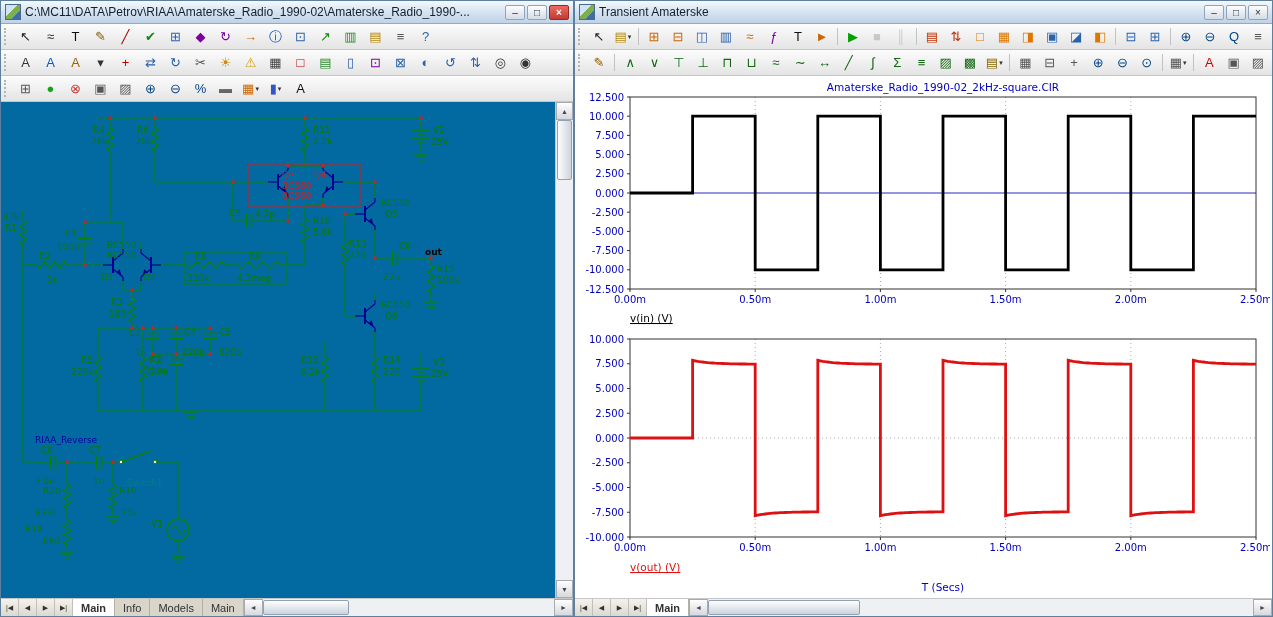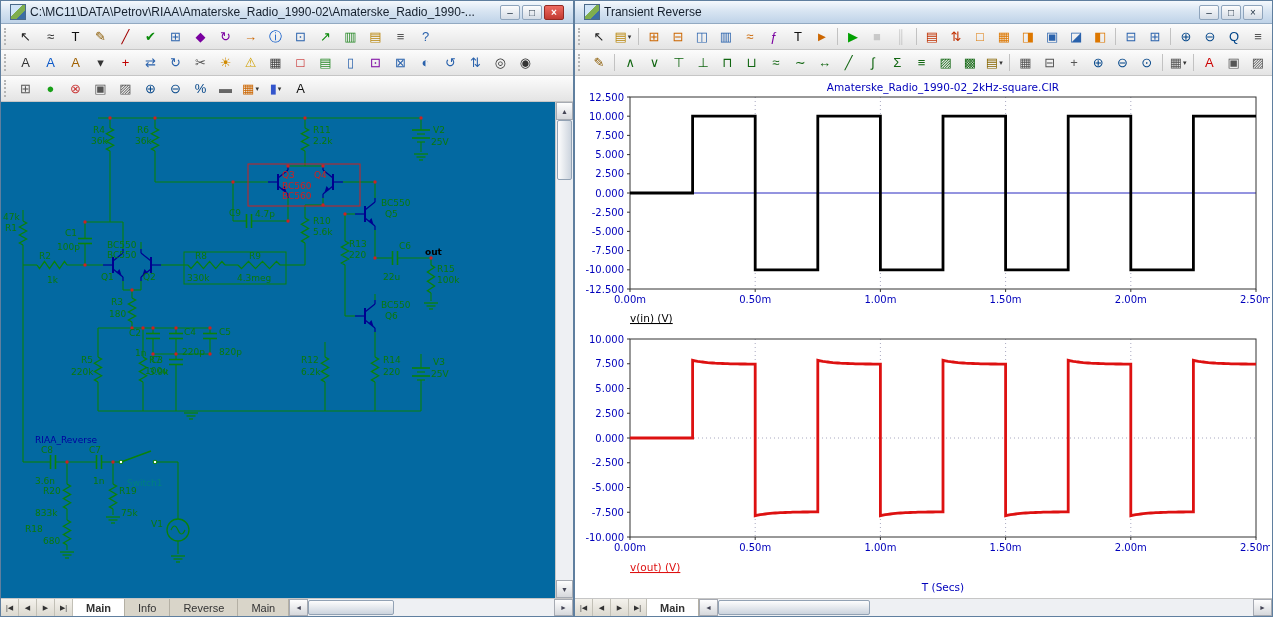--- a/index.html
+++ b/index.html
@@ -1,20 +1,20 @@
 <!DOCTYPE html>
 <html><head>
 <meta charset="utf-8">
 <style>
   html,body{margin:0;padding:0;background:#2a3a4a;font-family:"Liberation Sans",sans-serif;}
   #screen{width:1273px;height:617px;display:flex;overflow:hidden;}
   .win{box-sizing:border-box;border:1px solid #5f7f9f;background:#ece9e2;display:flex;flex-direction:column;}
   #left-win{width:574px;}
   #right-win{width:699px;}
-  .titlebar{height:22px;flex:0 0 22px;display:flex;align-items:center;gap:4px;padding:0 9px;
+  .titlebar{height:22px;flex:0 0 22px;display:flex;align-items:center;gap:4px;padding:0 4px;
     background:linear-gradient(#f5f9fd,#d8e5f2 45%,#bfd3e8);border-bottom:1px solid #93aac2;font-size:12px;color:#15202e;}
   .wicon{width:14px;height:14px;border:1px solid #4a6a8a;background:linear-gradient(135deg,#cfe4f7 0 40%,#7fae4e 40% 70%,#3d6ea5 70%);flex:0 0 14px;}
   .wtitle{flex:1;white-space:nowrap;overflow:hidden;text-overflow:clip;}
   .wbtns{display:flex;gap:2px;}
   .wbtn{width:20px;height:15px;font-size:10px;line-height:13px;text-align:center;border:1px solid #8ea4bc;border-radius:2px;
     background:linear-gradient(#fdfdfd,#d4dce6);color:#223344;padding:0;font-family:"Liberation Sans",sans-serif;}
   .wbtn.close{background:linear-gradient(#ee6a60,#c23a32);border-color:#932a24;color:#fff;font-weight:bold;}
   .toolbar{height:25px;flex:0 0 25px;display:flex;align-items:center;padding:0 2px;
     background:linear-gradient(#fcfcfc,#e4e4e4);border-bottom:1px solid #c6c6c6;}
   .grip{width:3px;height:17px;border-left:2px dotted #b5b5b5;margin:0 4px 0 1px;}
@@ -25,21 +25,21 @@
   .tsep{width:1px;height:17px;background:#c2c2c2;margin:0 3px;}
   .content-row{flex:1;display:flex;min-height:0;}
   .canvas{flex:1;background:#0369a1;overflow:hidden;}
   .vscroll{width:17px;flex:0 0 17px;background:#eef0f3;border-left:1px solid #c8c8c8;display:flex;flex-direction:column;}
   .sbtn{height:16px;flex:0 0 16px;background:linear-gradient(#fefefe,#d6d8dc);border:1px solid #a6aab2;font-size:7px;display:flex;align-items:center;justify-content:center;color:#445;}
   .vtrack{flex:1;position:relative;}
   .vthumb{position:absolute;top:0;left:1px;right:1px;height:58px;background:linear-gradient(90deg,#fdfdfd,#ccd4de);border:1px solid #92a2b4;border-radius:2px;}
   .bottombar{height:17px;flex:0 0 17px;display:flex;align-items:stretch;background:#e9e6de;border-top:1px solid #c6c6c6;font-size:11px;}
   .navbtn{width:17px;flex:0 0 17px;border-right:1px solid #c2c0b6;background:linear-gradient(#f4f2ec,#dcd9d0);display:flex;align-items:center;justify-content:center;font-size:7px;color:#333;}
   .tabs{display:flex;}
-  .tab{padding:0 13px;display:flex;align-items:center;border-right:1px solid #b4b0a4;background:#d9d5c9;color:#333;}
+  .tab{padding:0 8px;display:flex;align-items:center;border-right:1px solid #b4b0a4;background:#d9d5c9;color:#333;}
   .tab.active{background:#ffffff;font-weight:bold;}
   .hscroll{flex:1;display:flex;min-width:0;}
   .hbtn{width:17px;flex:0 0 17px;height:auto;}
   .htrack{flex:1;background:#eef0f3;position:relative;}
   .hthumb{position:absolute;left:0;top:1px;bottom:1px;width:84px;background:linear-gradient(#fdfdfd,#ccd4de);border:1px solid #92a2b4;border-radius:2px;}
   .plots{flex:1;background:#ffffff;overflow:hidden;padding:3px 0 0 3px;}
 </style>
 </head>
 <body>
 
@@ -524,37 +524,37 @@
     <div class="bottombar">
       <div style="display:flex" id="l-tabnav">
           <div class="navbtn">|◀</div>
           <div class="navbtn">◀</div>
           <div class="navbtn">▶</div>
           <div class="navbtn">▶|</div>
         </div>
       <div class="tabs" id="l-tabs">
           <div class="tab active">Main</div>
           <div class="tab">Info</div>
-          <div class="tab">Reverse</div>
+          <div class="tab">Models</div>
           <div class="tab">Main</div>
         </div>
       <div class="hscroll">
         <div class="sbtn hbtn">◄</div>
         <div class="htrack">
           <div class="hthumb"></div>
         </div>
         <div class="sbtn hbtn">►</div>
       </div>
     </div>
   </div>
 
   <div class="win" id="right-win">
     <div class="titlebar">
       <span class="wicon"></span>
-      <span class="wtitle">Transient Reverse</span>
+      <span class="wtitle">Transient Amaterske</span>
       <span class="wbtns">
         <button class="wbtn">–</button>
         <button class="wbtn">□</button>
         <button class="wbtn">×</button>
       </span>
     </div>
     <div class="toolbar" id="r-tb1">
         <div class="grip"></div>
         <div class="tbtn">
           <span class="g" style="color: rgb(34, 34, 34);">↖</span>

